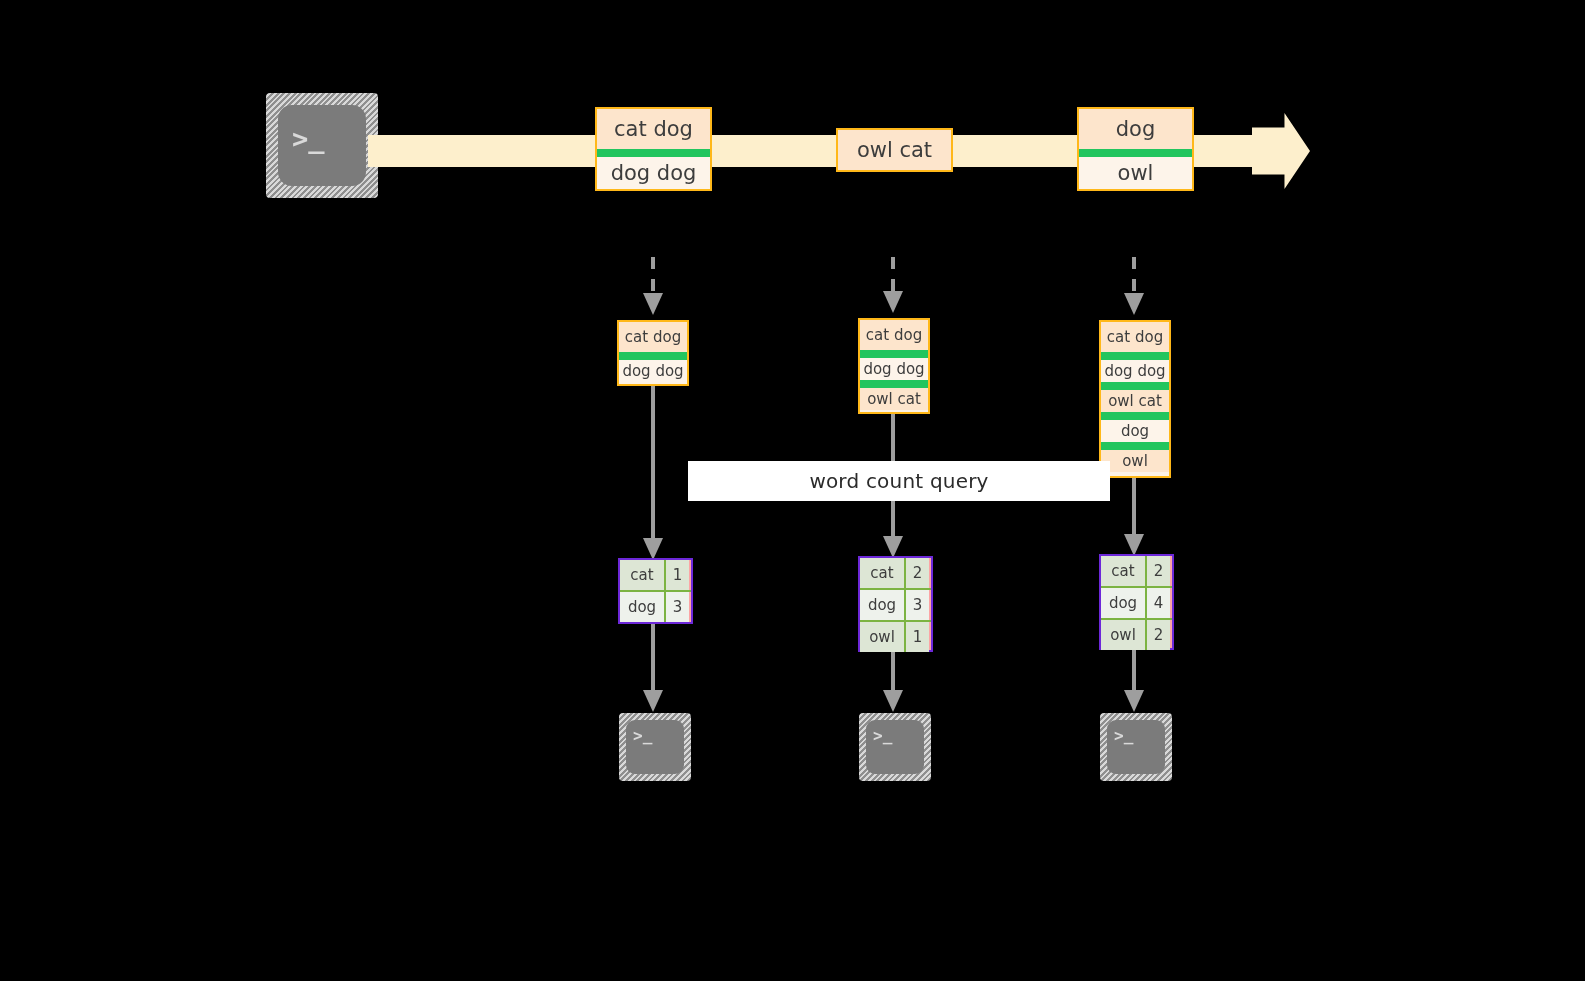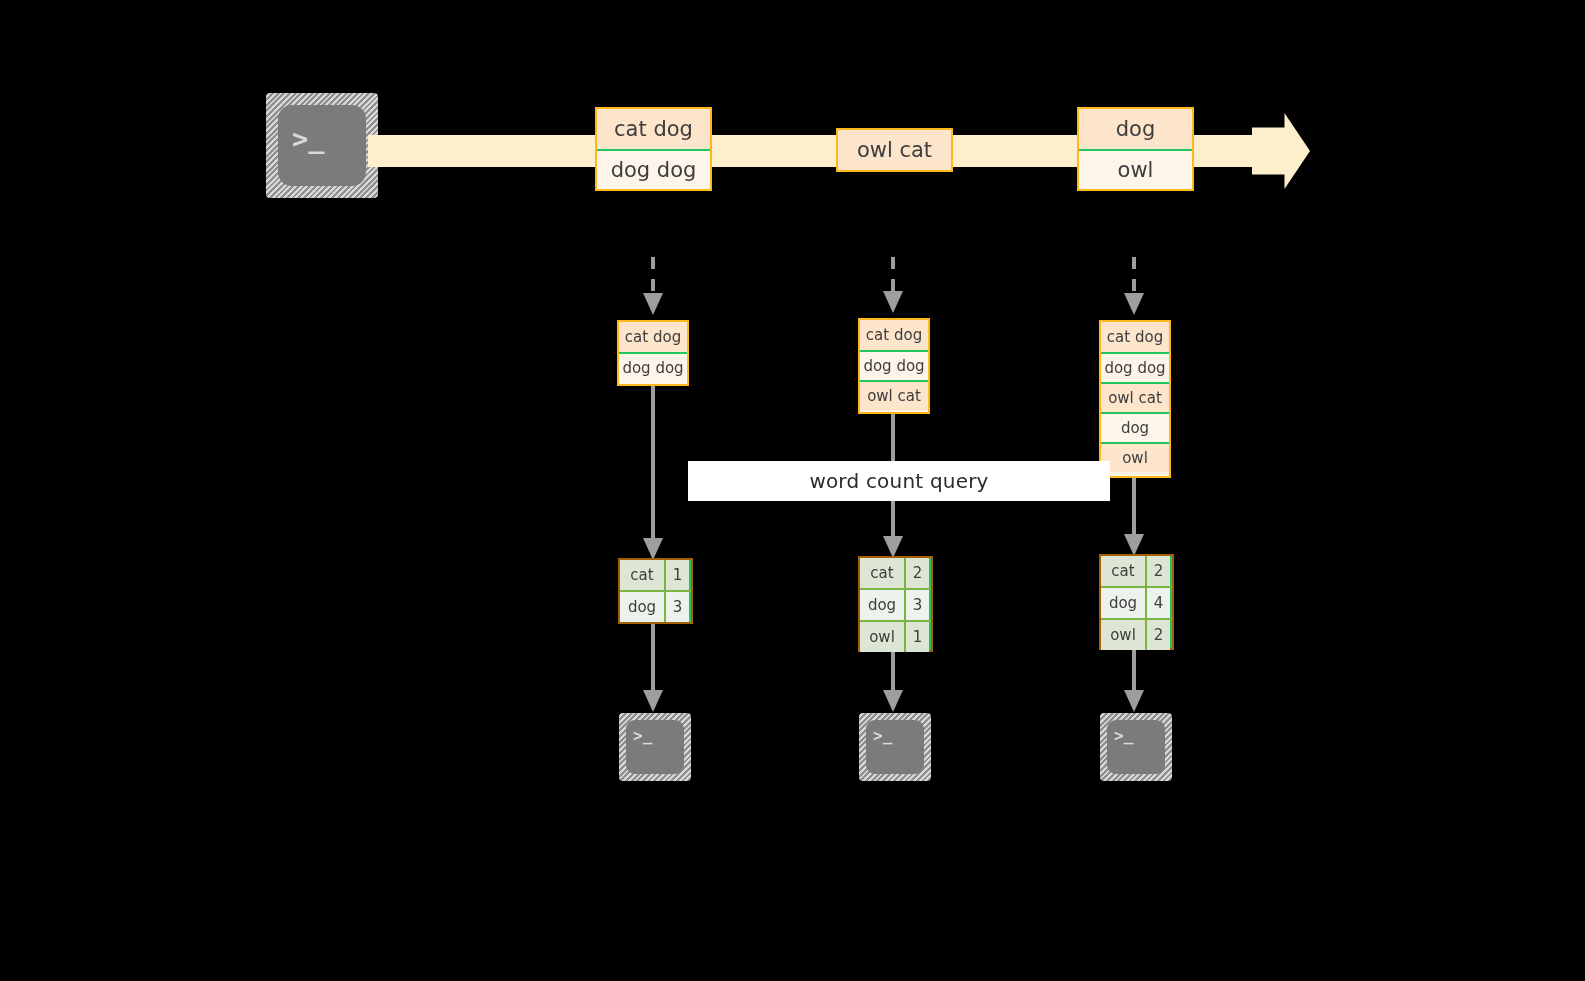--- a/index.html
+++ b/index.html
@@ -86,37 +86,37 @@
   .rec-row {
     box-sizing: border-box;
     display: flex;
     align-items: center;
     justify-content: center;
     color: #3d3d3d;
     white-space: nowrap;
   }
   .rec-row.shade-a { background: #fde5cc; }
   .rec-row.shade-b { background: #fdf4ea; }
-  .rec-row + .rec-row { border-top: 2px solid #22c55e; }
+  .rec-row + .rec-row { border-top: 8px solid #22c55e; }
 
   
   .rec-box.big .rec-row { height: 40px; font-size: 21px; }
 
   
   .rec-box.mid .rec-row { height: 30px; font-size: 15px; }
 
   
   .rec-box.single .rec-row { height: 40px; font-size: 21px; }
 
   
   .res-box {
     position: absolute;
     box-sizing: border-box;
-    border: 2px solid #a16207;
-    background: #22c55e;
+    border: 2px solid #6d28d9;
+    background: #fca5a5;
   }
   .res-row {
     display: flex;
     height: 30px;
   }
   .res-row + .res-row { border-top: 2px solid #7cb342; }
   .res-cell {
     box-sizing: border-box;
     display: flex;
     align-items: center;

